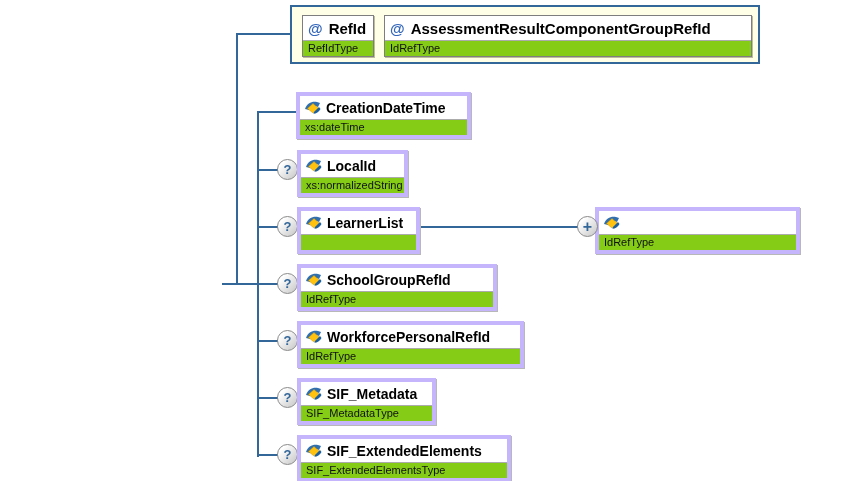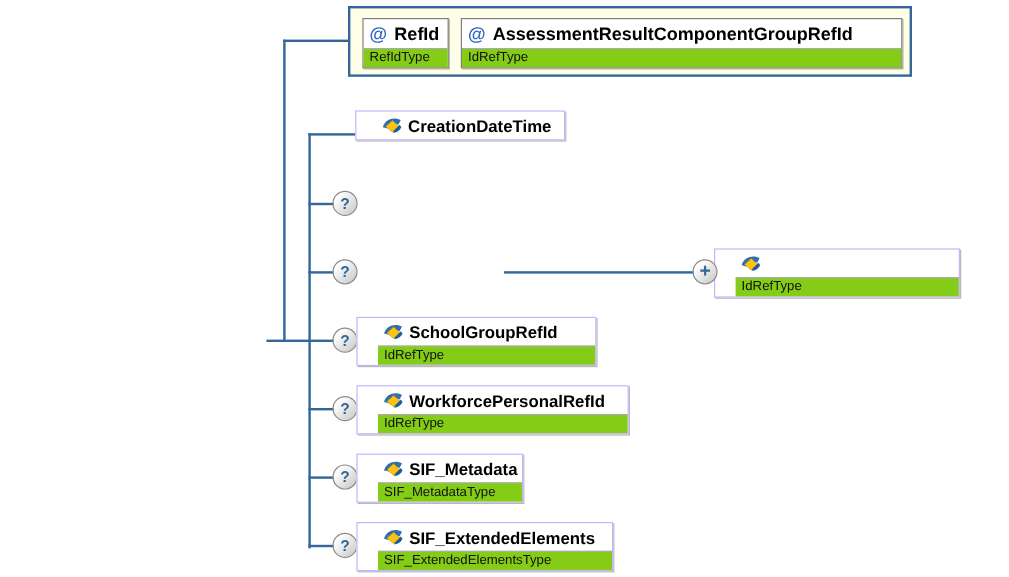--- a/index.html
+++ b/index.html
@@ -6,22 +6,22 @@
   #canvas{
     position:relative;width:841px;height:481px;background:#ffffff;
     font-family:"Liberation Sans","DejaVu Sans",sans-serif;overflow:hidden;
   }
   
   .hline,.vline{position:absolute;background:#336699;}
   .hline{height:2px;}
   .vline{width:2px;}
   
   .node{
-    position:absolute;box-sizing:border-box;border:1px solid #c4b5fd;
-    background:#ffffff;box-shadow:1px 1px 0 #b8b8b8;padding-left:17px;
+    position:absolute;box-sizing:border-box;border:4px solid #c4b5fd;
+    background:#ffffff;box-shadow:1px 1px 0 #b8b8b8;
   }
   .name-row{
     display:flex;align-items:center;height:23px;padding:0 6px 0 5px;
     font-weight:bold;font-size:14px;color:#000;white-space:nowrap;
   }
   .main .name-row{height:24px;font-size:15px;}
   .type-row{
     height:15px;line-height:15px;background:#84cc16;border-top:1px solid #ababab;
     font-size:11px;padding:0 5px;color:#111;white-space:nowrap;overflow:hidden;
   }
@@ -92,29 +92,48 @@
   </div>
 
 
   <div class="node" style="left:296px;top:92px;width:175px;">
     <div class="name-row">
       <span class="el-icon"><svg width="16" height="13">
             <use href="#el-glyph"></use>
           </svg></span>
       <span>CreationDateTime</span>
     </div>
+    <div class="type-row">xs:dateTime</div>
   </div>
 
   <div class="badge q" style="left:277px;top:159px;">
       <span>?</span>
     </div>
+  <div class="node" style="left:297px;top:150px;width:111px;">
+    <div class="name-row">
+      <span class="el-icon"><svg width="16" height="13">
+            <use href="#el-glyph"></use>
+          </svg></span>
+      <span>LocalId</span>
+    </div>
+    <div class="type-row">xs:normalizedString</div>
+  </div>
 
   <div class="badge q" style="left:277px;top:216px;">
       <span>?</span>
     </div>
+  <div class="node" style="left:297px;top:207px;width:123px;">
+    <div class="name-row">
+      <span class="el-icon"><svg width="16" height="13">
+            <use href="#el-glyph"></use>
+          </svg></span>
+      <span>LearnerList</span>
+    </div>
+    <div class="type-row"></div>
+  </div>
 
   <div class="badge q" style="left:277px;top:273px;">
       <span>?</span>
     </div>
   <div class="node" style="left:297px;top:264px;width:200px;">
     <div class="name-row">
       <span class="el-icon"><svg width="16" height="13">
             <use href="#el-glyph"></use>
           </svg></span>
       <span>SchoolGroupRefId</span>

